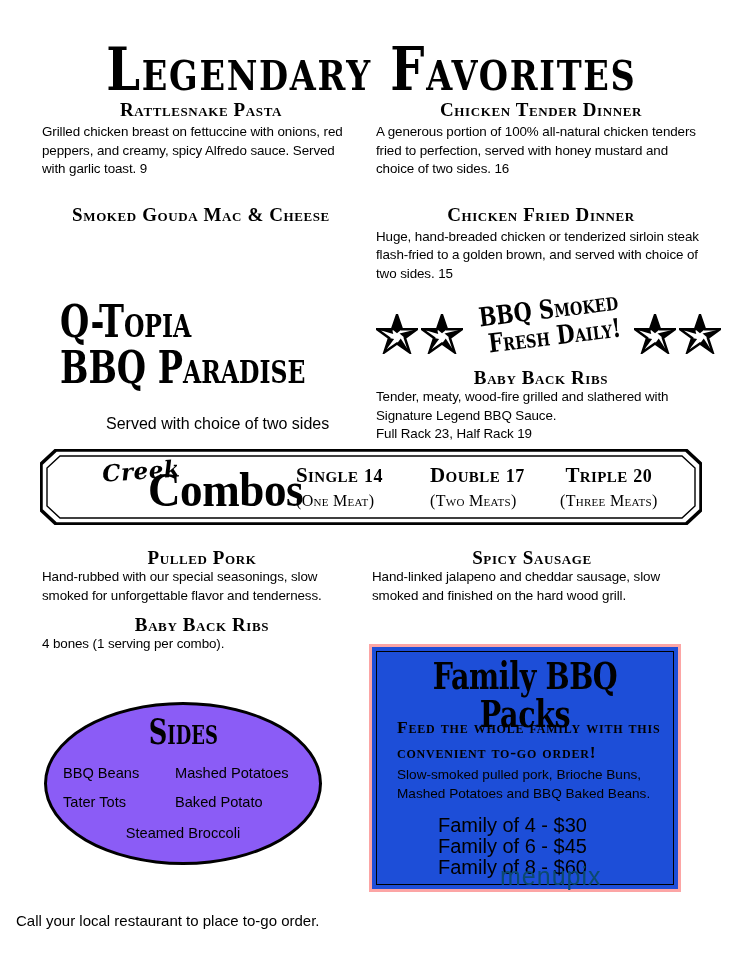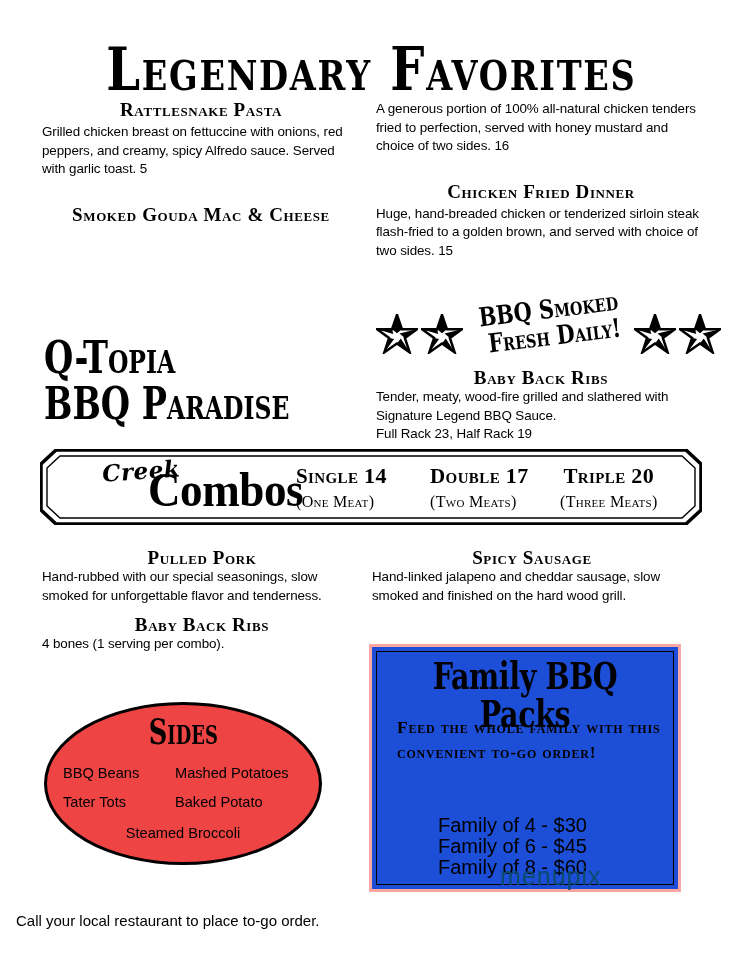--- a/index.html
+++ b/index.html
@@ -53,21 +53,21 @@
     transform: scaleX(0.86) scaleY(1.06);
   }
 
   
   #fav-left  { left: 42px; top: 100px; width: 318px; }
   #fav-right { left: 376px; top: 100px; width: 330px; }
   .fav-item { margin-bottom: 20px; }
   .fav-item .item-head { margin-bottom: 3px; }
 
   
-  #qtopia { left: 44px; top: 300px; width: 320px; margin-top: 36px; }
+  #qtopia { left: 60px; top: 300px; width: 320px; }
   #qtopia .l1 {
     font-family: "DejaVu Serif", serif;
     font-weight: bold;
     font-size: 40px;
     line-height: 41px;
     font-variant: small-caps;
     letter-spacing: 0px;
     transform: scaleX(0.84) scaleY(1.12);
     transform-origin: left center;
   }
@@ -144,21 +144,21 @@
   }
   .combo-col { position: absolute; top: 14px; }
   .combo-col .cname {
     font-family: "Liberation Serif", serif;
     font-weight: bold;
     font-variant: small-caps;
     font-size: 21px;
     letter-spacing: 0.4px;
     white-space: nowrap;
   }
-  .combo-col .cname .price { font-weight: bold; font-size: 22px; }
+  .combo-col .cname .price { font-weight: bold; font-size: 18px; }
   .combo-col .cmeat {
     margin-top: 4px;
     font-family: "Liberation Serif", serif;
     font-variant: small-caps;
     font-size: 16px;
     letter-spacing: 0.3px;
     white-space: nowrap;
   }
   #combo-col-0 { left: 256px; }
   #combo-col-1 { left: 390px; }
@@ -168,21 +168,21 @@
   #meat-left  { left: 42px; top: 548px; width: 320px; }
   #meat-right { left: 372px; top: 548px; width: 320px; }
   #ribs-combo { left: 42px; top: 615px; width: 320px; }
 
   
   #sides-oval {
     left: 44px; top: 702px;
     width: 278px; height: 163px;
     border: 3.5px solid #000;
     border-radius: 50%;
-    background: #ef4444;
+    background: #8b5cf6;
     box-sizing: border-box;
   }
   #sides-title {
     position: absolute; left: 0; right: 0; top: 10px;
     text-align: center;
     font-family: "DejaVu Serif", serif;
     font-weight: bold;
     font-variant: small-caps;
     font-size: 33px;
     line-height: 34px;
@@ -270,29 +270,30 @@
 </head>
 <body>
 
 <div class="abs" id="page-title">
   <span class="ttl">Legendary Favorites</span>
 </div>
 
 <div class="abs" id="fav-left">
   <div class="fav-item">
     <div class="item-head">Rattlesnake Pasta</div>
-    <div class="desc">Grilled chicken breast on fettuccine with onions, red peppers, and creamy, spicy Alfredo sauce. Served with garlic toast. 5</div>
+    <div class="desc">Grilled chicken breast on fettuccine with onions, red peppers, and creamy, spicy Alfredo sauce. Served with garlic toast. 9</div>
   </div>
   <div class="fav-item" style="margin-top:26px;">
     <div class="item-head">Smoked Gouda Mac &amp; Cheese</div>
   </div>
 </div>
 
 <div class="abs" id="fav-right">
   <div class="fav-item">
+    <div class="item-head">Chicken Tender Dinner</div>
     <div class="desc">A generous portion of 100% all-natural chicken tenders fried to perfection, served with honey mustard and choice of two sides. 16</div>
   </div>
   <div class="fav-item" style="margin-top:26px;">
     <div class="item-head">Chicken Fried Dinner</div>
     <div class="desc">Huge, hand-breaded chicken or tenderized sirloin steak flash-fried to a golden brown, and served with choice of two sides. 15</div>
   </div>
 </div>
 
 <div class="abs" id="qtopia">
   <div class="l1">Q-Topia</div>
@@ -418,20 +419,21 @@
     <span>Steamed Broccoli</span>
   </div>
 </div>
 
 <div class="abs" id="family-box">
   <div id="family-inner"></div>
   <div id="family-title">
     <span>Family BBQ Packs</span>
   </div>
   <div id="family-lead">Feed the whole family with this convenient to-go order!</div>
+  <div id="family-desc">Slow-smoked pulled pork, Brioche Buns, Mashed Potatoes and BBQ Baked Beans.</div>
   <div id="family-prices">
     <div>Family of 4 - $30</div>
     <div>Family of 6 - $45</div>
     <div>Family of 8 - $60</div>
   </div>
 </div>
 
 <div id="watermark">menupix</div>
 
 <div class="abs" id="footer">Call your local restaurant to place to-go order.</div>

